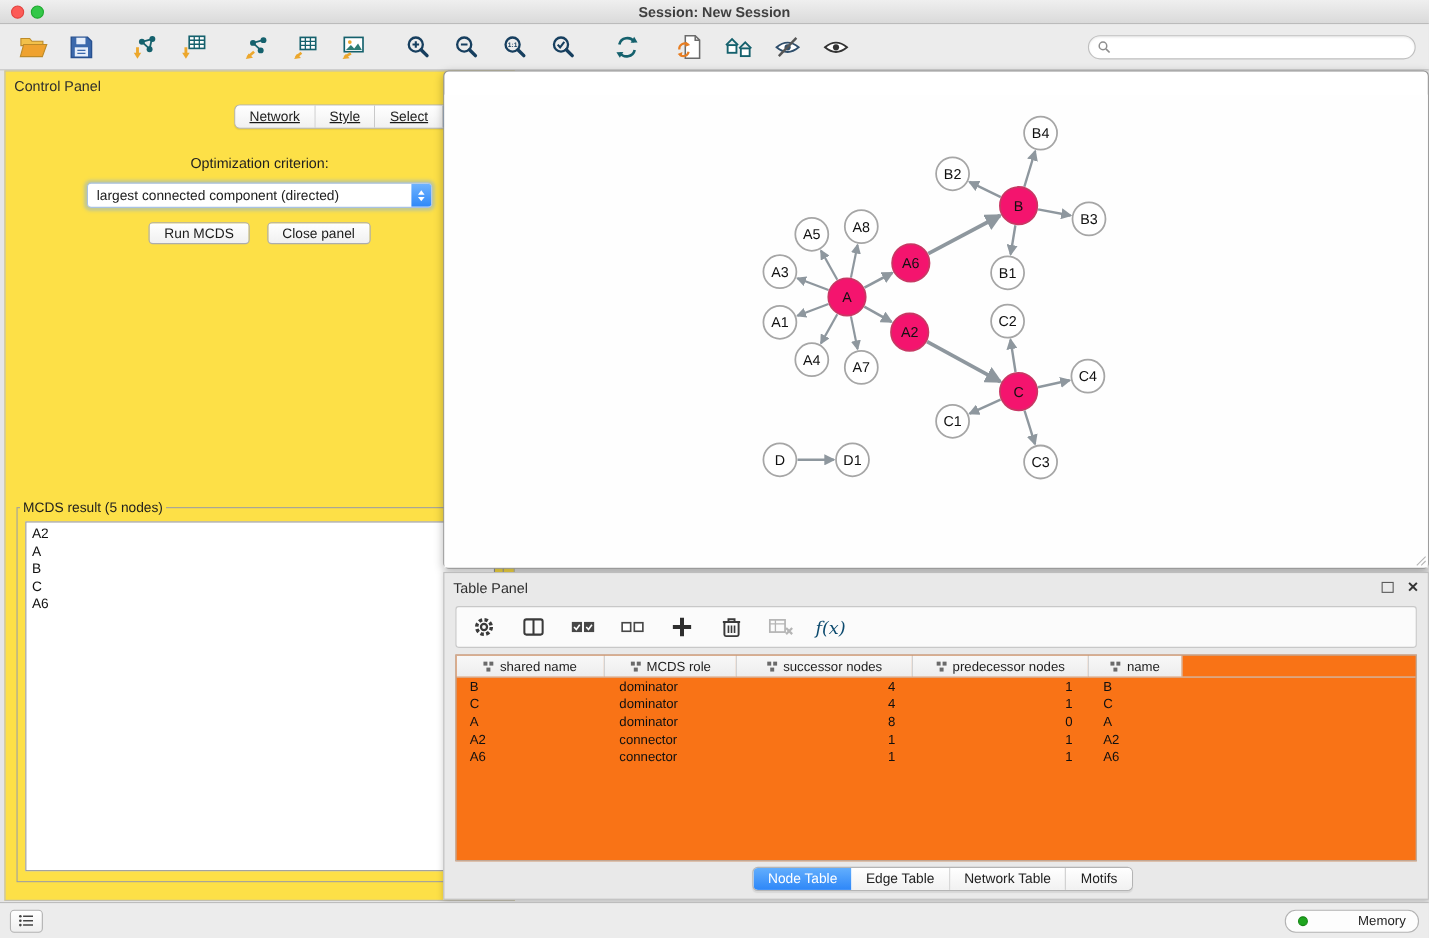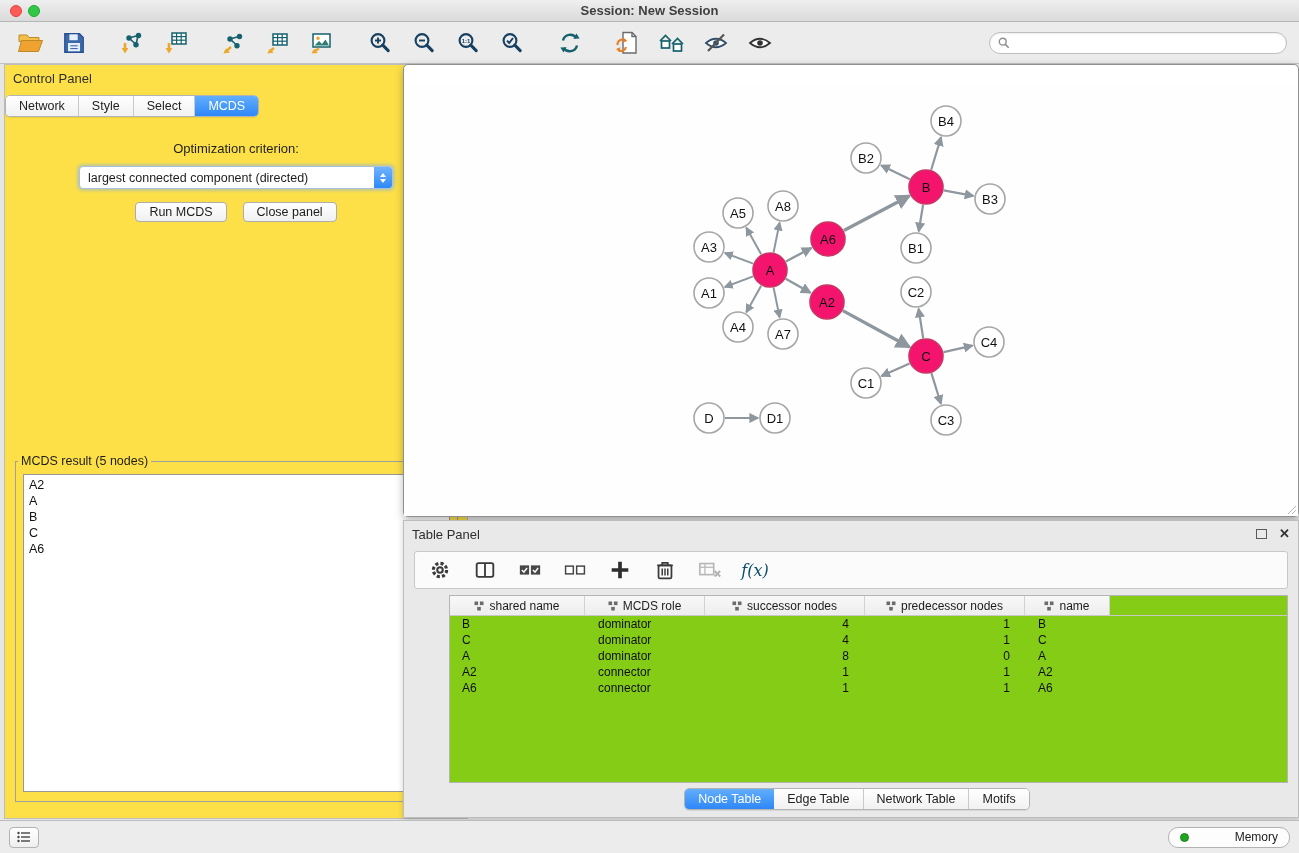--- a/index.html
+++ b/index.html
@@ -31,21 +31,21 @@
     font-family:"Liberation Sans", sans-serif; background:transparent; margin-left:5px; }
 
   
   .control-panel { position:absolute; left:4px; top:64px; width:464px; bottom:34px;
     background:#fde047; border:1px solid #BDBDBD; }
   .panel-head { height:26px; display:flex; align-items:center; padding:0 8px;
     font-size:13px; color:#2E2E2E; }
   .panel-head .spacer { flex:1; }
   .float-btn { width:11px; height:10px; border:1.5px solid #5B5B5B; margin-right:12px; display:inline-block; }
   .close-btn { font-size:13px; font-weight:bold; color:#333; line-height:10px; }
-  .cp-tabs { display:flex; justify-content:flex-start; margin-top:4px; }
+  .cp-tabs { display:flex; justify-content:flex-end; margin-top:4px;text-decoration:underline; }
   .seg { display:inline-flex; border:1px solid #B4B4B4; border-radius:5px; overflow:hidden;
     background:#FDFDFD; box-shadow:0 1px 1px rgba(0,0,0,.08); }
   .seg .tab { padding:3px 13px; font-size:12.5px; color:#222; border-right:1px solid #C9C9C9;
     background:linear-gradient(#FFFFFF,#F1F1F1); }
   .seg .tab:last-child { border-right:none; }
   .seg .tab.active { background:linear-gradient(#62AEFD,#2E87F8); color:#fff; border-right:none; }
   .opt-label { text-align:center; margin-top:24px; font-size:13px; color:#1F1F1F; }
   .combo { width:314px; height:23px; margin:10px auto 0; background:#fff;
     border:1px solid #A9C2E2; border-radius:4px; display:flex; align-items:center;
     box-shadow:0 0 3px 2px rgba(110,165,255,.40); overflow:hidden; }
@@ -82,21 +82,21 @@
   
   .table-panel { position:absolute; left:403px; top:520px; width:896px; height:298px;
     background:#E9E9E9; border:1px solid #BDBDBD; box-shadow:0 2px 6px rgba(0,0,0,.18); }
   .tp-toolbar { position:absolute; left:10px; right:10px; top:30px; height:38px;
     background:#FBFBFB; border:1px solid #C8C8C8; border-radius:3px;
     display:flex; align-items:center; padding:0 10px; gap:15px; }
   .tp-btn { width:30px; height:30px; background:transparent; border:none;
     display:flex; align-items:center; justify-content:center; }
   .fx { font-family:"DejaVu Serif", serif; font-style:italic; font-size:16px; color:#0c4a6e; }
   .table-wrap { position:absolute; left:10px; right:10px; top:74px; bottom:34px;
-    background:#84cc16; border:1px solid #B5B5B5; overflow:hidden;margin-left:35px; }
+    background:#f97316; border:1px solid #B5B5B5; overflow:hidden; }
   .thead { display:flex; height:20px; border-bottom:1px solid #C8C8C8; }
   .hcell { background:linear-gradient(#F8F8F8,#EDEDED); border-right:1px solid #D2D2D2;
     display:flex; align-items:center; justify-content:center; gap:5px;
     font-size:12px; color:#1D1D1D; }
   .hicon { flex:0 0 auto; }
   .trow { display:flex; height:16px; align-items:center; }
   .tcell { font-size:12px; color:#101010; white-space:nowrap; overflow:hidden; }
   .c0 { width:135px; } .c1 { width:120px; } .c2 { width:160px; } .c3 { width:160px; } .c4 { width:85px; }
   .trow .c0 { padding-left:12px; }
   .trow .c1 { padding-left:13px; }

